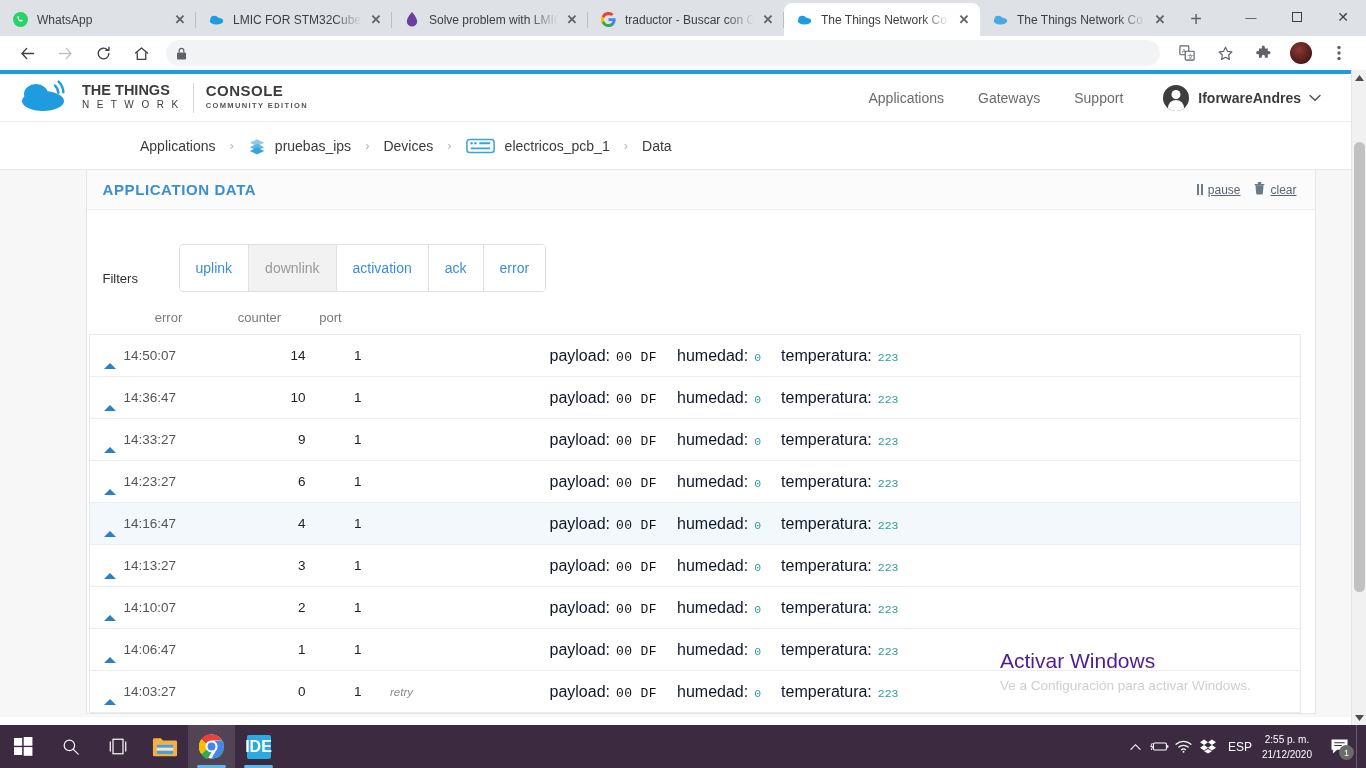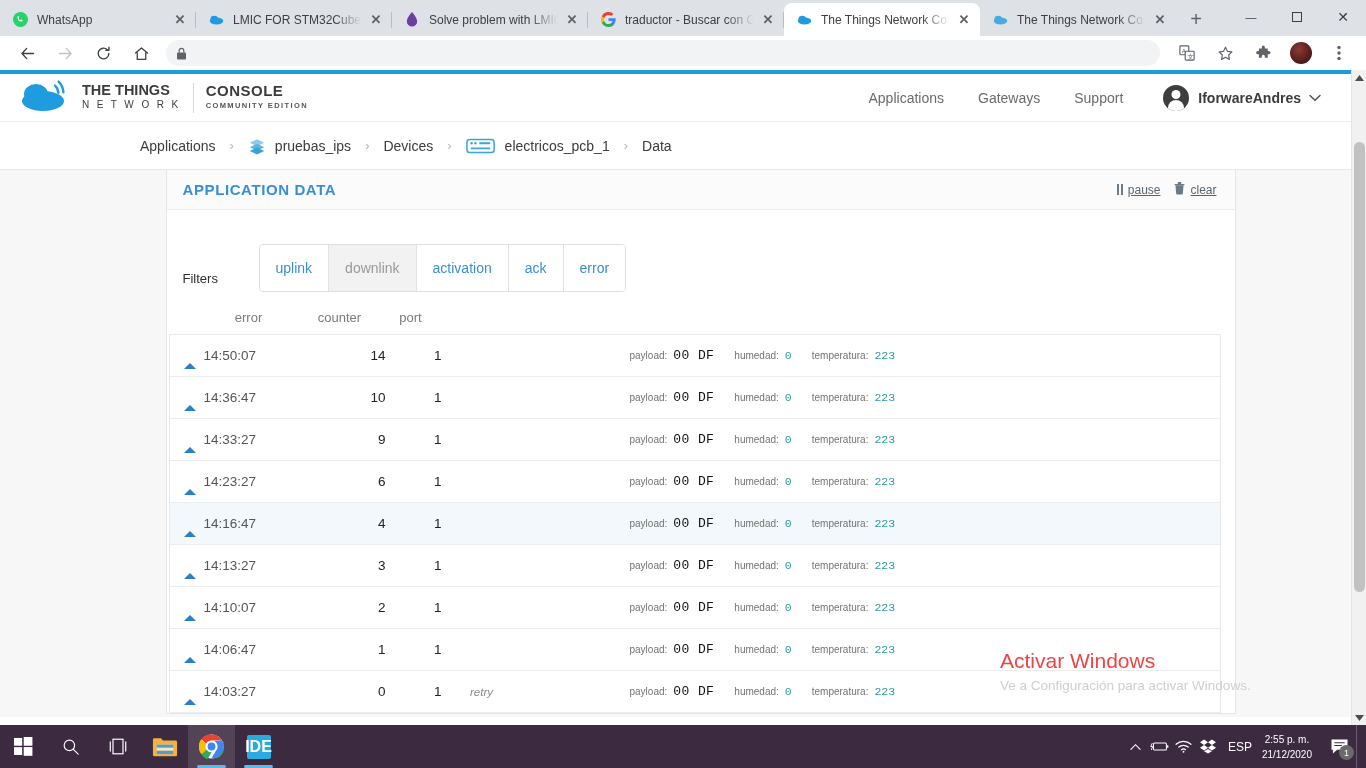--- a/index.html
+++ b/index.html
@@ -156,21 +156,21 @@
     font-size: 14px; color: #3b3b3b; display: flex; align-items: center;
   }
   .bc-sep { margin: 0 14px; color: #b6b6b6; font-size: 13px; }
   .bc-icon { margin-right: 9px; display: flex; align-items: center; }
 
   .content-area {
     background: #f7f7f7; padding-top: 0;
     height: calc(100% - 4px - 56px - 48px);
   }
   .panel {
-    margin: 0 auto; width: 1070px; background: #ffffff;
+    margin: 0 auto; width: 1230px; background: #ffffff;
     border: 1px solid #e6e6e6; border-top: none;
     position: relative; left: 25px;
   }
   .panel-head {
     height: 40px; background: #fbfbfb; border-bottom: 1px solid #eeeeee;
     display: flex; align-items: center; padding: 0 18px 0 16px;
   }
   .panel-title {
     font-size: 15px; font-weight: bold; color: #3a8fd4;
     letter-spacing: .6px;
@@ -233,37 +233,37 @@
   .data-row .col-counter, .data-row .col-port { color: #222; }
   .arrow-up {
     width: 0; height: 0; margin-left: 14px;
     border-left: 6px solid transparent;
     border-right: 6px solid transparent;
     border-bottom: 6px solid #2b7fc4;
   }
   .retry-txt { font-size: 11.5px; color: #8a8a8a; font-style: italic; }
   .fields { display: flex; align-items: center; padding-left: 108px; }
   .field { display: flex; align-items: baseline; margin-right: 20px; }
-  .f-key { font-size: 10px; color: #737373; margin-right: 6px; }
+  .f-key { font-size: 16px; color: #0f172a; margin-right: 6px; }
   .f-payload {
     font-family: "Liberation Mono", monospace;
     font-size: 13px; color: #111; letter-spacing: .4px;
   }
   .f-val {
     font-family: "Liberation Mono", monospace;
     font-size: 11.5px; color: #2f9b9b;
   }
 
   
   .watermark {
     position: absolute; right: 56px; top: 648px;
     text-align: left; color: #c9c9c9; pointer-events: none;
     width: 310px;
   }
-  .wm1 { font-size: 21px; line-height: 26px; color: #ef4444; }
+  .wm1 { font-size: 21px; line-height: 26px; color: #4c1d95; }
   .wm2 { font-size: 13.5px; line-height: 20px; color: #cfcfcf; margin-top: 2px; }
 
   
   .pg-scroll {
     position: absolute; top: 70px; right: 0; width: 15px; height: 655px;
     background: #f1f1f1; border-left: 1px solid #e4e4e4;
   }
   .pg-scroll .arrow-btn {
     height: 15px; display: flex; align-items: center; justify-content: center;
     color: #4d4d4d; font-size: 8px;

